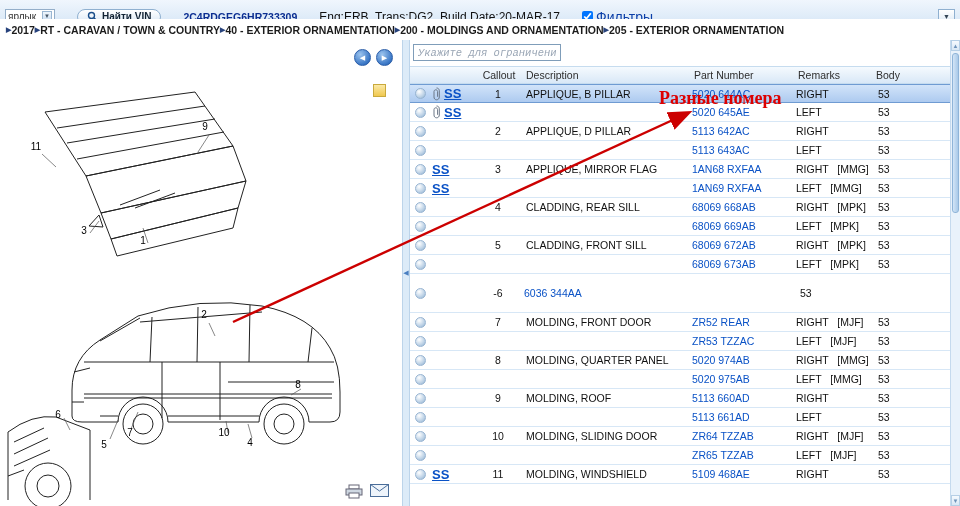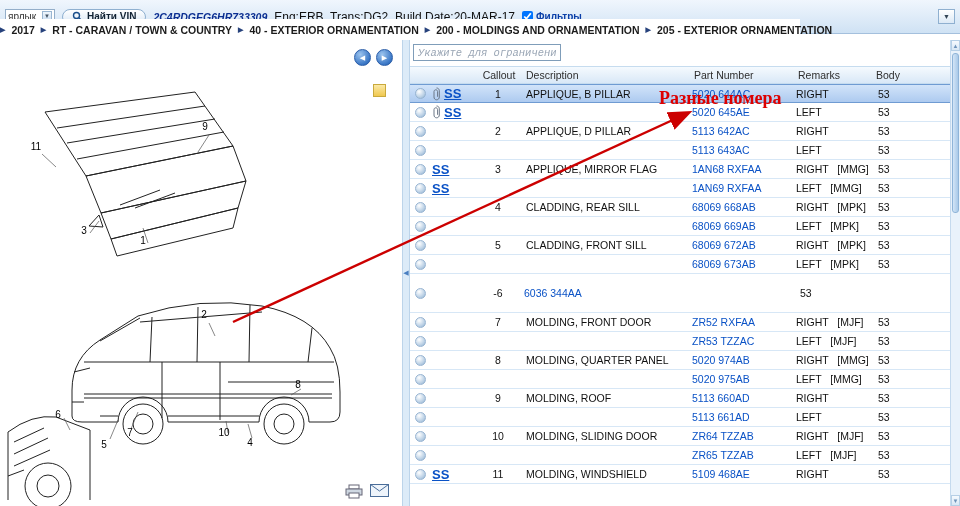--- a/index.html
+++ b/index.html
@@ -6,47 +6,47 @@
   html,body { margin:0; padding:0; }
   body {
     position:relative; width:960px; height:506px; overflow:hidden;
     background:#fff; font-family:"Liberation Sans", sans-serif; font-size:11px; color:#111;
   }
   
   .toolbar {
     position:absolute; top:0; left:0; width:960px; height:34px;
     background:linear-gradient(#f0f6fd,#cfe2f4);
     border-bottom:1px solid #a4c0dd;
-    display:flex; align-items:center; gap:7px; padding:14px 5px;
+    display:flex; align-items:center; gap:22px; padding:14px 5px;
   }
   .shortcut-select {
     width:50px; height:15px; background:#fff; border:1px solid #94aec9;
     display:flex; align-items:center; justify-content:space-between;
     font-size:10px; padding:0 2px; color:#333; cursor:default;
   }
   .dd-arrow { font-size:6px; color:#456; background:linear-gradient(#eef5fc,#c9dcf0); border:1px solid #9ab6d2; padding:0 1px; line-height:9px; }
   .find-vin-btn {
     display:flex; align-items:center; gap:4px; height:16px; padding:0 9px;
     background:linear-gradient(#ffffff,#d9e7f5); border:1px solid #8fb0d0; border-radius:9px;
     font-weight:bold; font-size:10px; color:#123; cursor:pointer;
   }
-  .vin-link { color:#0b2e91; font-weight:bold; text-decoration:underline; font-size:10.5px; cursor:pointer;font-style:italic; }
+  .vin-link { color:#0b2e91; font-weight:bold; text-decoration:underline; font-size:10.5px; cursor:pointer; }
   .vehicle-info { font-weight:normal; font-size:12px; color:#101010; white-space:pre; }
   .filters-wrap { display:flex; align-items:center; gap:3px; }
   .filters-wrap input { width:11px; height:11px; margin:0; }
-  .filters-link { color:#0b3fa8; font-weight:bold; text-decoration:underline; font-size:10px; cursor:pointer; }
+  .filters-link { color:#0b3fa8; font-weight:normal; text-decoration:underline; font-size:14px; cursor:pointer; }
   .toolbar-combo {
     margin-left:auto; width:17px; height:15px; background:linear-gradient(#fff,#dcE9f6);
     border:1px solid #8fb0d0; display:flex; align-items:center; justify-content:center;
     font-size:7px; color:#345; cursor:pointer;
   }
   
   .breadcrumb {
-    position:absolute; top:19px; left:0; width:800px; height:21px; background:#fff;
-    display:flex; align-items:center; gap:6px; 
+    position:absolute; top:19px; left:0; width:960px; height:21px; background:#fff;
+    display:flex; align-items:center; padding-left:6px;
     font-weight:bold; font-size:10.5px; color:#1b1b1b;
   }
   .crumb-sep { color:#27427c; font-size:7px; }
   .crumb-item { cursor:pointer; white-space:nowrap; }
   
   .diagram-panel { position:absolute; top:40px; left:0; width:402px; height:466px; background:#fff; }
   .diagram-svg { position:absolute; top:0; left:0; }
   .callout-num { position:absolute; transform:translate(-50%,-50%); font-size:10px; color:#000; }
   .nav-buttons { position:absolute; top:9px; left:354px; display:flex; gap:5px; }
   .nav-btn {
@@ -442,21 +442,21 @@
       <div class="grid-cols row">
     <div class="cell-icon">
           <span class="expand-icon"></span>
         </div>
     <div class="cell-attach">
       
       
     </div>
     <div class="cell-callout">7</div>
     <div class="cell-desc">MOLDING, FRONT DOOR</div>
-    <div><a class="part-link">ZR52 RXFAA</a></div>
+    <div><a class="part-link">ZR52 REAR</a></div>
     <div class="cell-remarks">RIGHT   [MJF]</div>
     <div class="cell-body">53</div>
   </div>
       <div class="grid-cols row">
     <div class="cell-icon">
           <span class="expand-icon"></span>
         </div>
     <div class="cell-attach">
       
       

